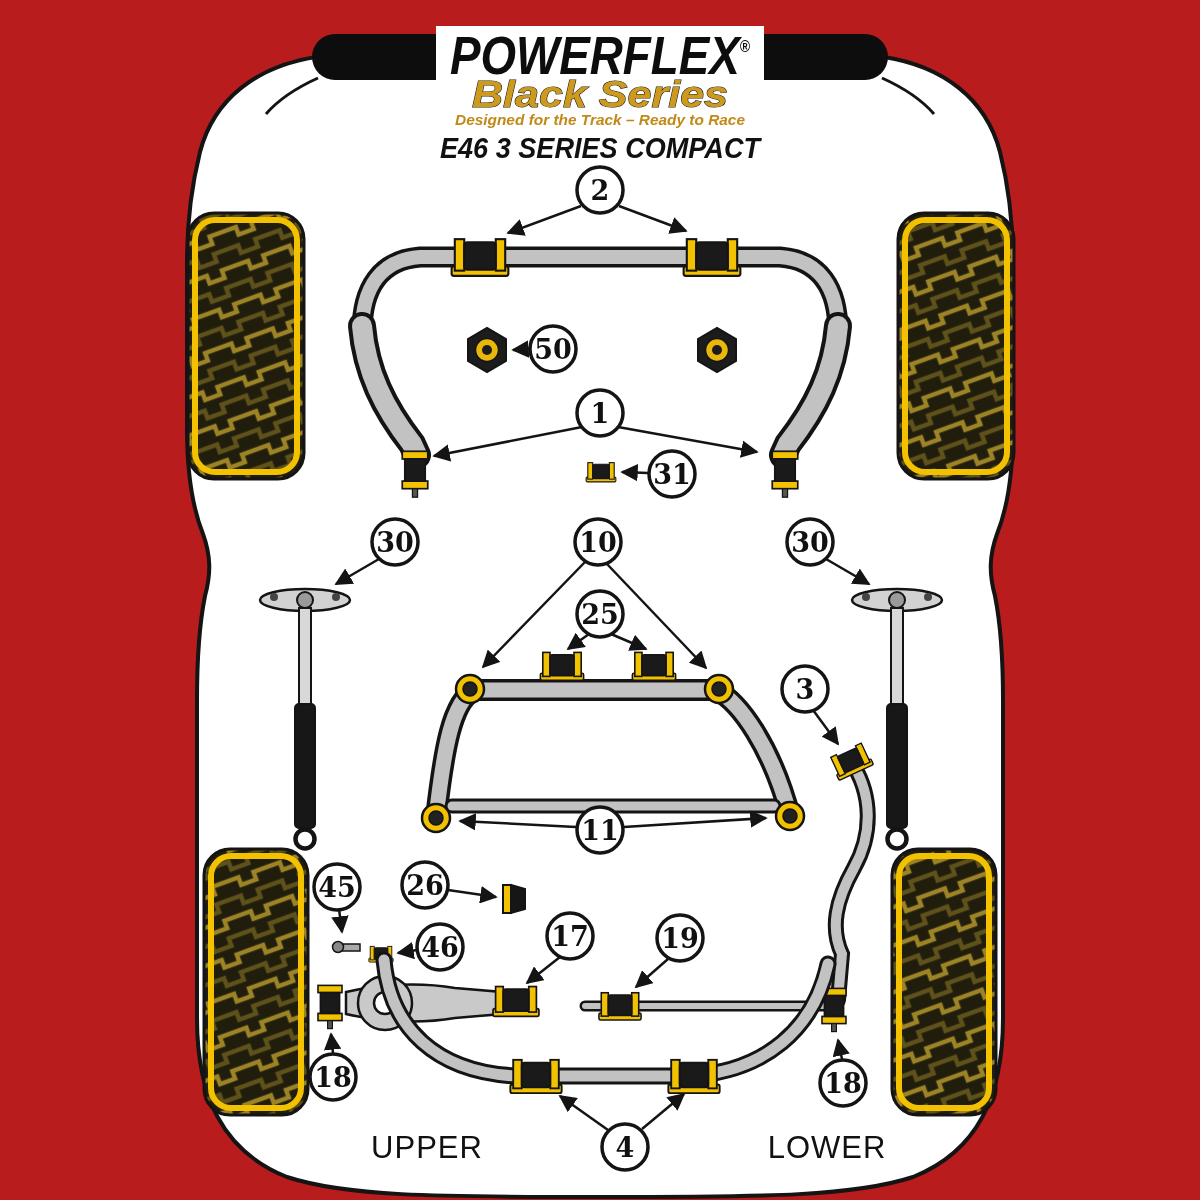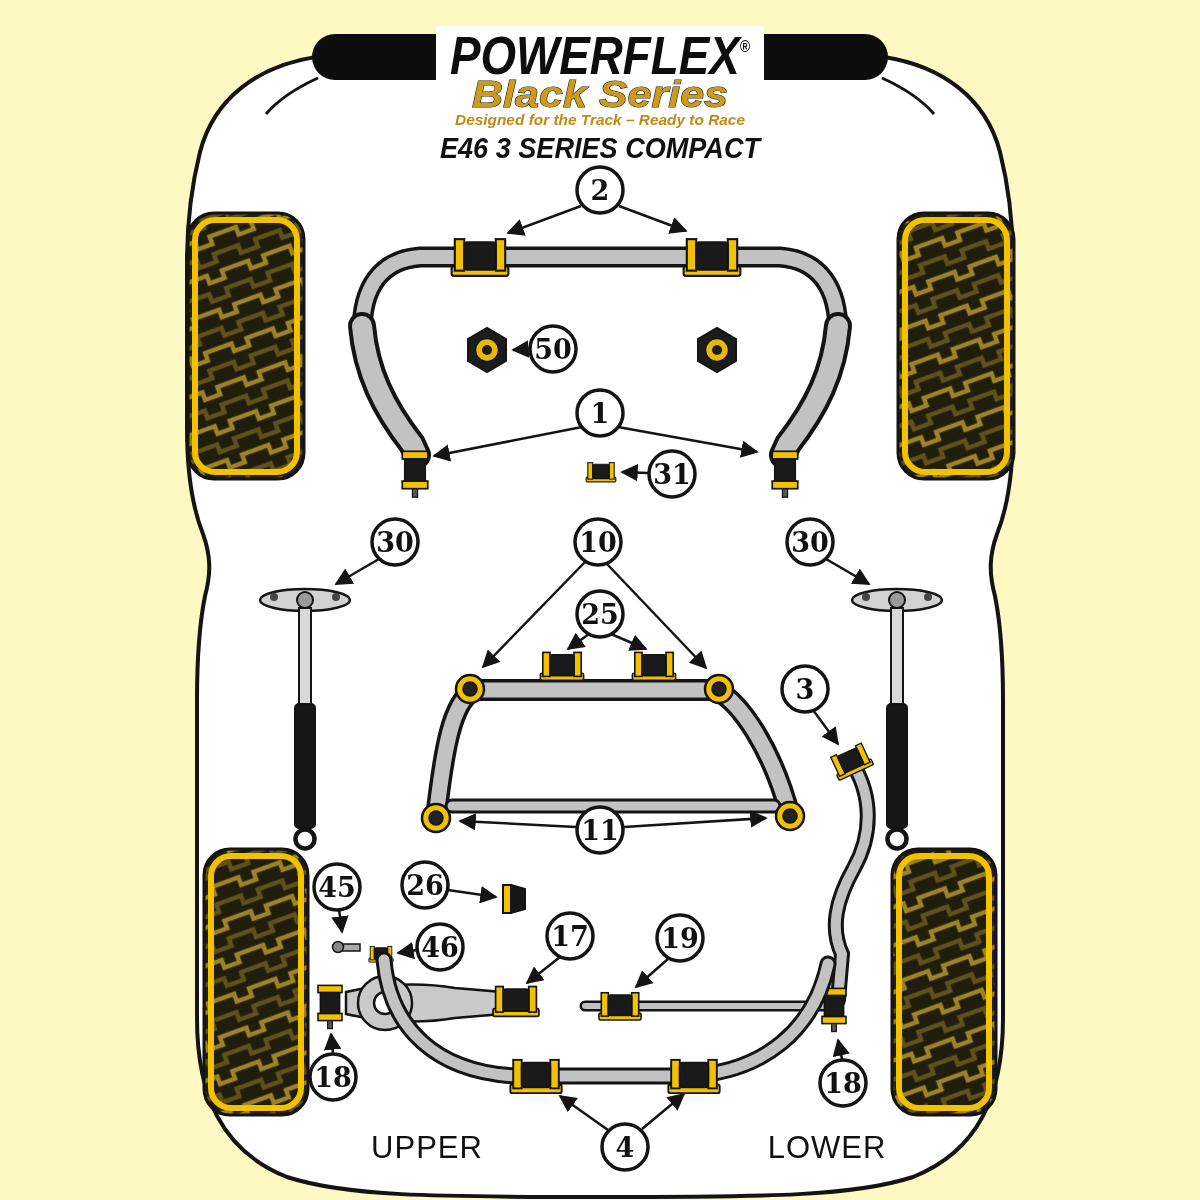--- a/index.html
+++ b/index.html
@@ -1,16 +1,16 @@
 <!DOCTYPE html>
 <html><head>
 <meta charset="utf-8">
 <style>
   html,body{margin:0;padding:0;background:#ffffff;}
-  .stage{width:1200px;height:1200px;position:relative;background:#fef9c3;overflow:hidden;
+  .stage{width:1200px;height:1200px;position:relative;background:#b91c1c;overflow:hidden;
          font-family:"Liberation Sans",sans-serif;}
   svg{display:block;}
   .brand-txt{font-family:"Liberation Sans",sans-serif;font-weight:900;font-style:italic;}
   .callout-num{font-family:"DejaVu Serif",serif;font-weight:bold;}
   .plain-label{font-family:"Liberation Sans",sans-serif;letter-spacing:1px;}
 </style>
 </head>
 <body>
 
 <div class="stage">

